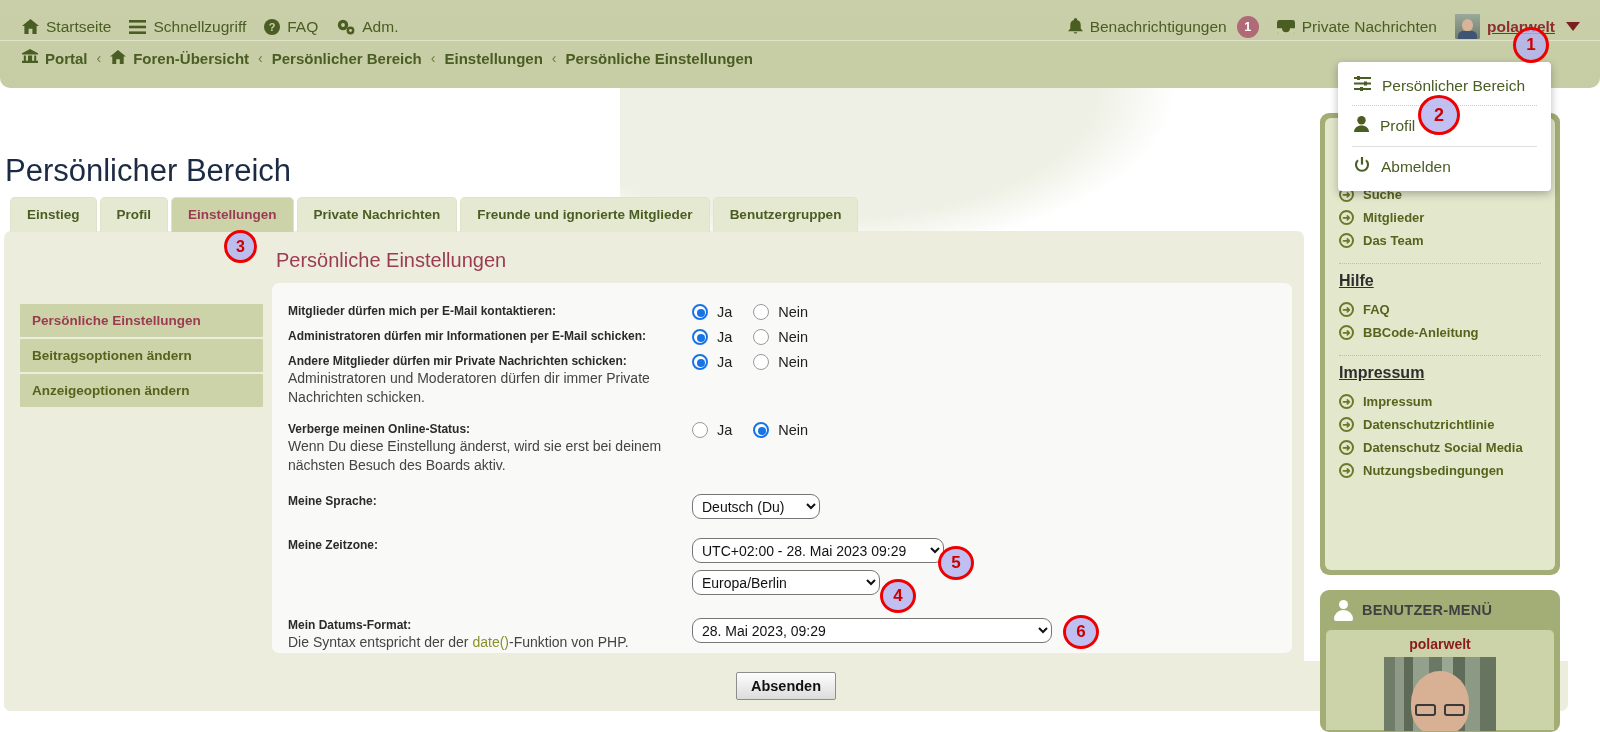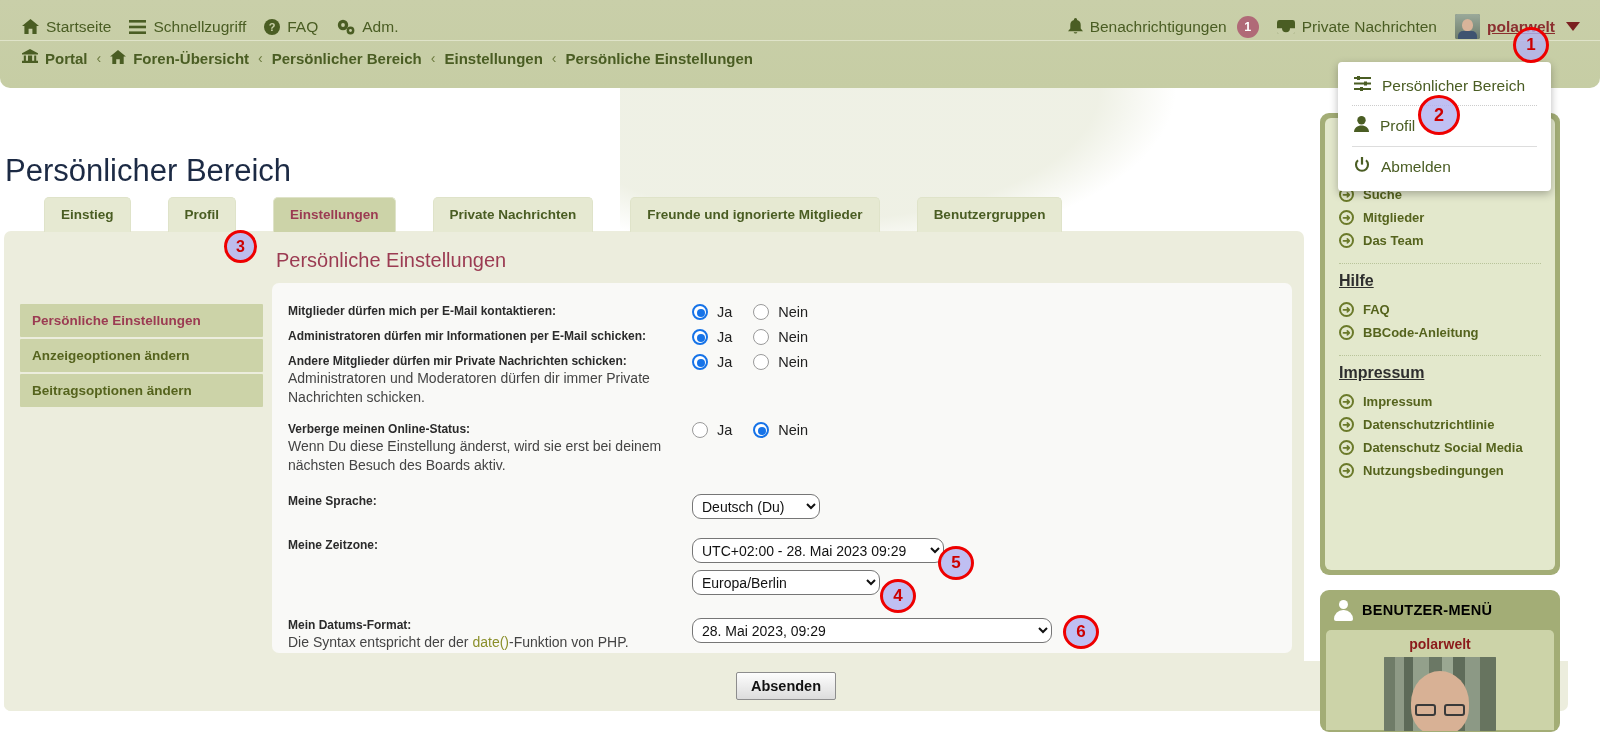--- a/index.html
+++ b/index.html
@@ -87,21 +87,21 @@
   .page-title {
     position: absolute; top: 132px; left: 5px;
     font-size: 31px; color: #1c2a44; font-weight: normal;
   }
 
   
   .tabs { position: absolute; top: 197px; left: 10px; display: flex; align-items: flex-end; gap: 3px; z-index: 5; }
   .tab {
     background: #e6e9d2; color: #4a5d23; font-weight: bold; font-size: 13.5px;
     padding: 9px 16px 10px 16px; border-radius: 5px 5px 0 0; cursor: pointer;
-    white-space: nowrap; border: 1px solid #dfe3c9; border-bottom: none; margin-left: 34px;
+    white-space: nowrap; border: 1px solid #dfe3c9; border-bottom: none;
   }
   .tab.active { background: #ccd3a8; color: #9b3b52; }
 
   
   .content-frame {
     position: absolute; top: 231px; left: 4px; width: 1300px; height: 480px;
     background: #eceddd; border-radius: 7px;
   }
   .left-nav { position: absolute; top: 73px; left: 16px; width: 243px; }
   .left-nav .lnav-item {
@@ -181,21 +181,21 @@
   .arrow-circle {
     width: 15px; height: 15px; border-radius: 50%; border: 2px solid #6b7a2a;
     display: inline-flex; align-items: center; justify-content: center;
     color: #6b7a2a; font-size: 10px; font-weight: bold; flex: none; line-height: 1;
   }
   .side-sep { border-top: 1px dotted #b9c49a; margin: 11px 0 8px 0; }
 
   .side-card.usermenu { top: 590px; left: 1320px; width: 240px; height: 142px; padding: 0; }
   .usermenu-title {
     display: flex; align-items: center; gap: 10px;
-    padding: 10px 14px; color: #000000; font-size: 14.5px; font-weight: bold;
+    padding: 10px 14px; color: #404040; font-size: 14.5px; font-weight: bold;
     letter-spacing: 0.3px;
   }
   .person-glyph { width: 18px; height: 20px; position: relative; flex: none; }
   .person-glyph .h { position: absolute; left: 5px; top: 0; width: 9px; height: 9px;
     border-radius: 50%; background: #ffffff; }
   .person-glyph .b { position: absolute; left: 0; top: 10px; width: 19px; height: 11px;
     border-radius: 9px 9px 2px 2px; background: #ffffff; }
   .usermenu-body {
     background: #ccd3a8; margin: 0 6px; border-radius: 5px 5px 0 0;
     height: 100px; text-align: center; padding-top: 6px;
@@ -379,22 +379,22 @@
     <div class="tab"><span>Freunde und ignorierte Mitglieder</span></div>
     <div class="tab"><span>Benutzergruppen</span></div>
   </div>
 
   <div class="content-frame">
 
     <div class="section-title">Persönliche Einstellungen</div>
 
     <div class="left-nav">
       <div class="lnav-item active"><span>Persönliche Einstellungen</span></div>
+      <div class="lnav-item"><span>Beitragsoptionen ändern</span></div>
       <div class="lnav-item"><span>Anzeigeoptionen ändern</span></div>
-      <div class="lnav-item"><span>Beitragsoptionen ändern</span></div>
     </div>
 
     <div class="form-panel">
 
       <div class="frow">
         <div class="flabel">
           <div class="ltitle">Mitglieder dürfen mich per E-Mail kontaktieren:</div>
         </div>
         <div class="fctrl">
           <span class="radio checked"></span>

